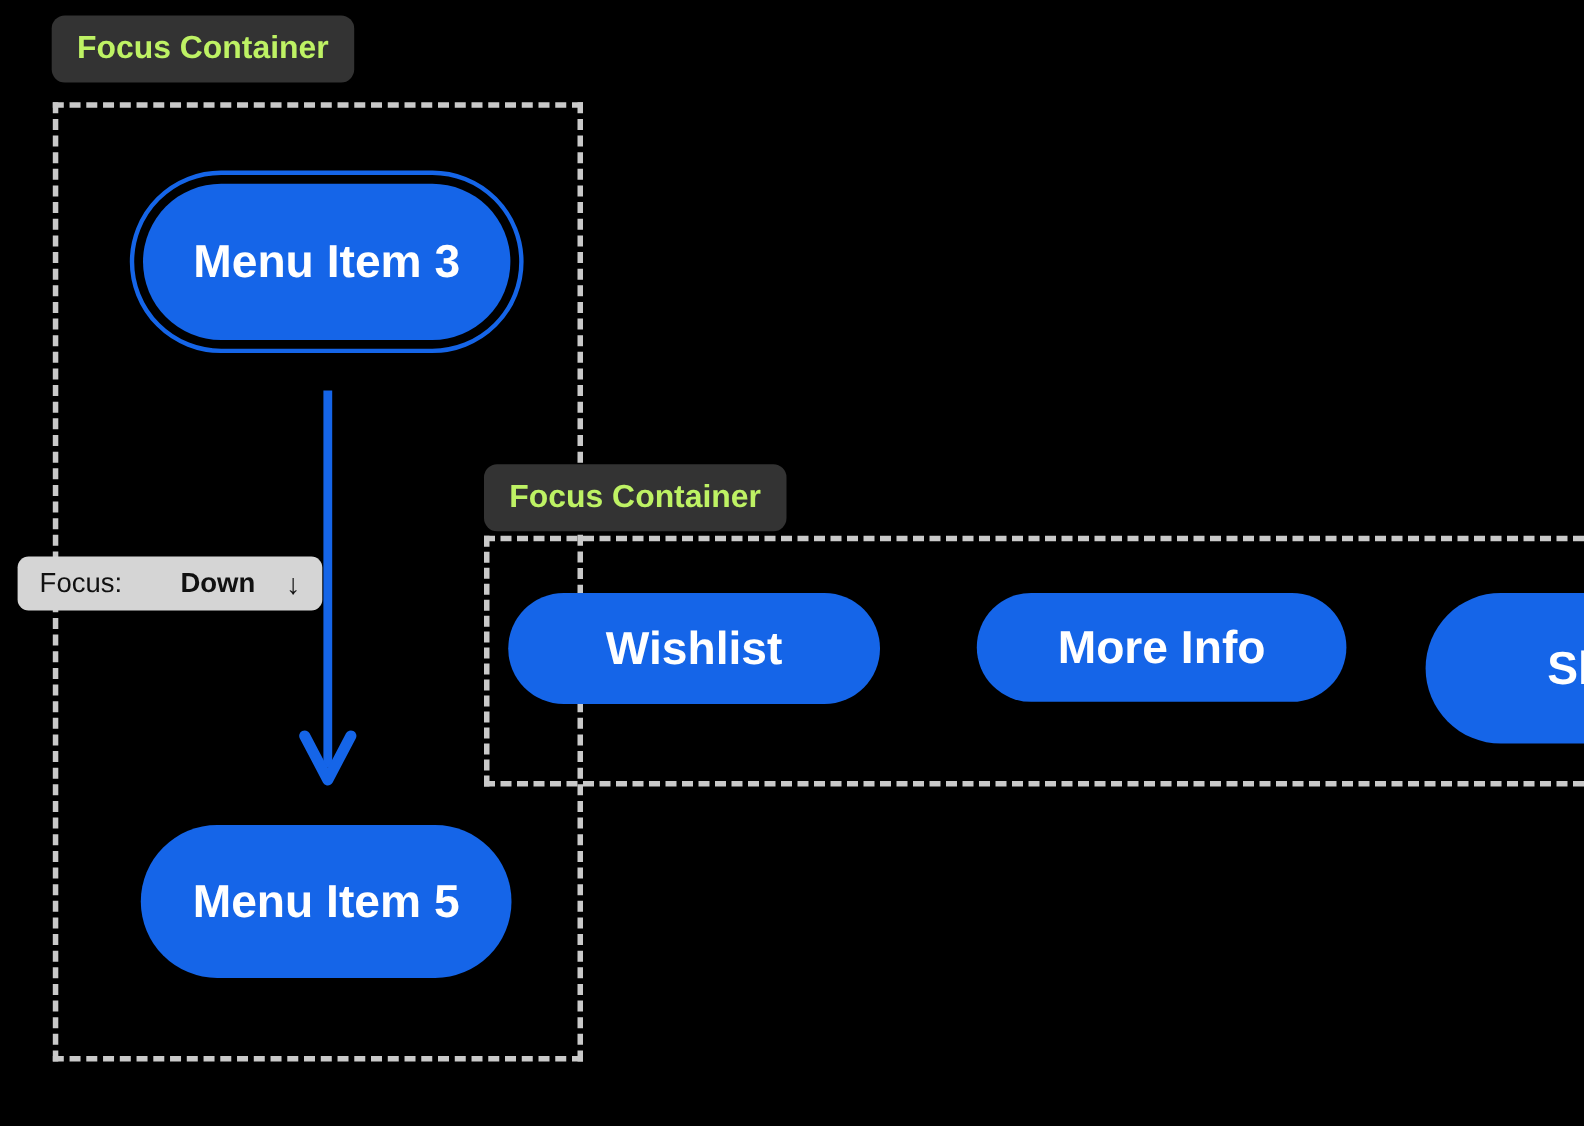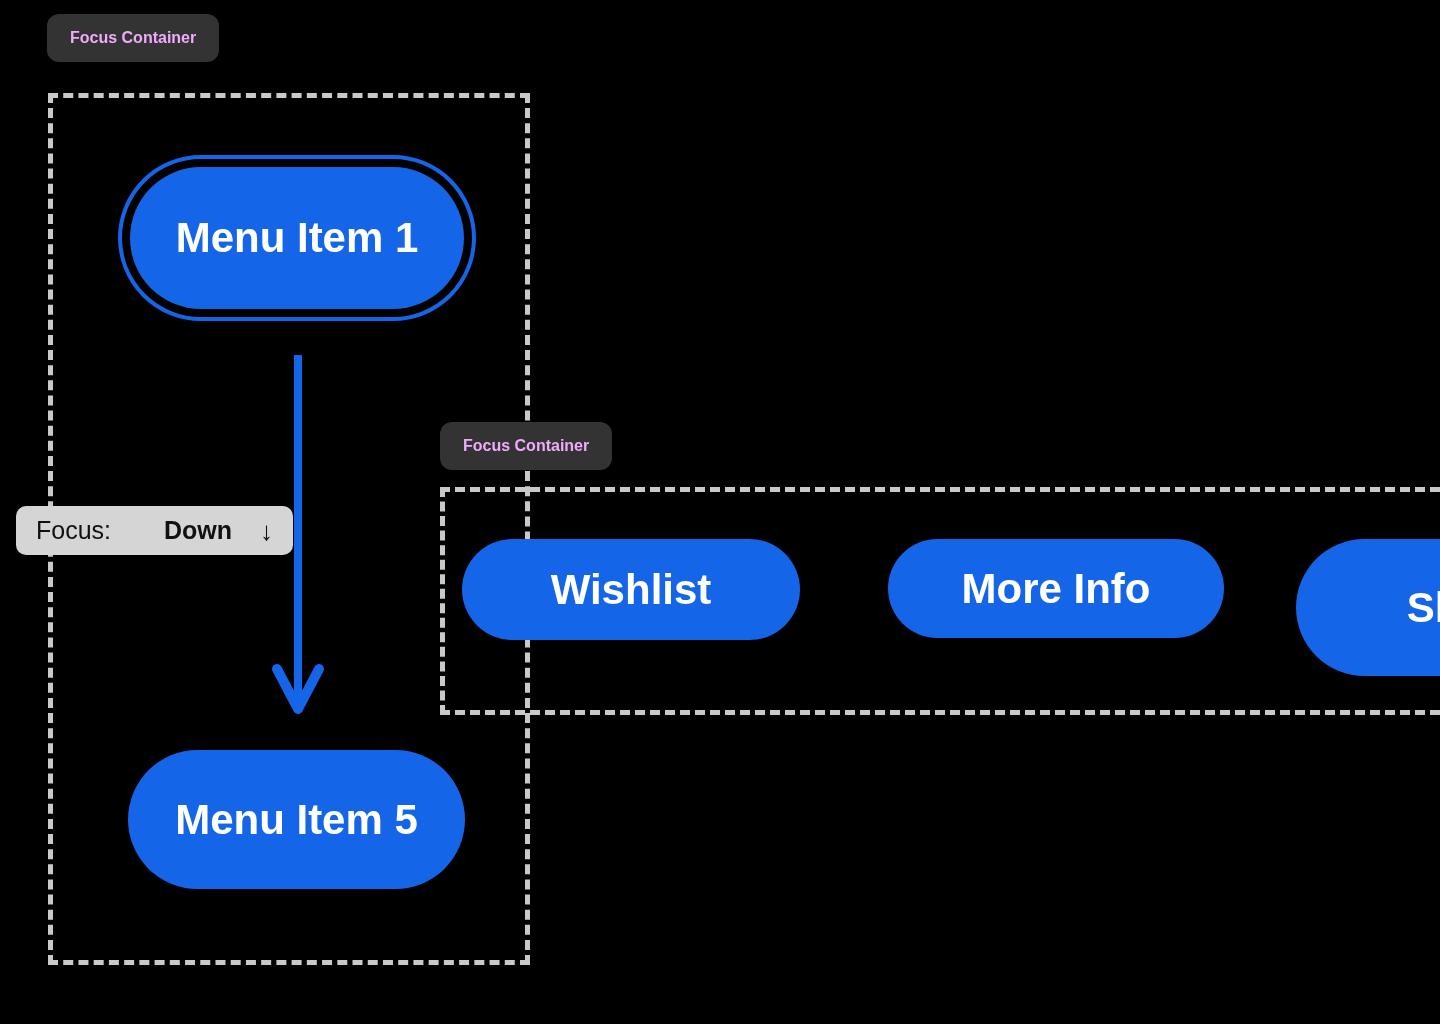--- a/index.html
+++ b/index.html
@@ -11,23 +11,23 @@
   }
   .stage {
     position: relative;
     width: 1440px; height: 1024px;
     background: var(--bg, #000000);
     overflow: hidden;
   }
   .tag {
     position: absolute;
     background: var(--tag-bg, #333333);
-    color: #f0abfc;
+    color: #bef264;
     font-weight: 700;
-    font-size: 16px;
+    font-size: 29px;
     line-height: 1;
     padding: 16px 23px;
     border-radius: 12px;
     white-space: nowrap;
     z-index: 4;
   }
   .dashed-box {
     position: absolute;
     border: 5px dashed var(--dash, #c9c9c9);
     z-index: 1;
@@ -100,21 +100,21 @@
 
   <div class="tag" style="left:47px; top:14px;">Focus Container</div>
 
   <div class="dashed-box" style="left:48px; top:93px; width:482px; height:872px;"></div>
 
   <div class="tag" style="left:440px; top:422px;">Focus Container</div>
 
   <div class="dashed-box" style="left:440px; top:487px; width:1045px; height:228px;"></div>
 
   <div class="focus-ring" style="left:118px; top:155px; width:358px; height:166px;">
-    <button class="pill-inner">Menu Item 1</button>
+    <button class="pill-inner">Menu Item 3</button>
   </div>
 
   <svg class="arrow" style="left:262px; top:352px;" width="72" height="366" viewBox="0 0 72 366" aria-hidden="true">
     <line x1="36" y1="3" x2="36" y2="346" stroke="var(--blue, #1565e8)" stroke-width="8"></line>
     <path d="M15 317 L36 357 L57 317" fill="none" stroke="var(--blue, #1565e8)" stroke-width="10" stroke-linecap="round" stroke-linejoin="round"></path>
   </svg>
 
   <div class="input-badge" style="left:16px; top:506px;">
     <span class="prefix">Focus:</span>
     <span class="key">Down</span>

